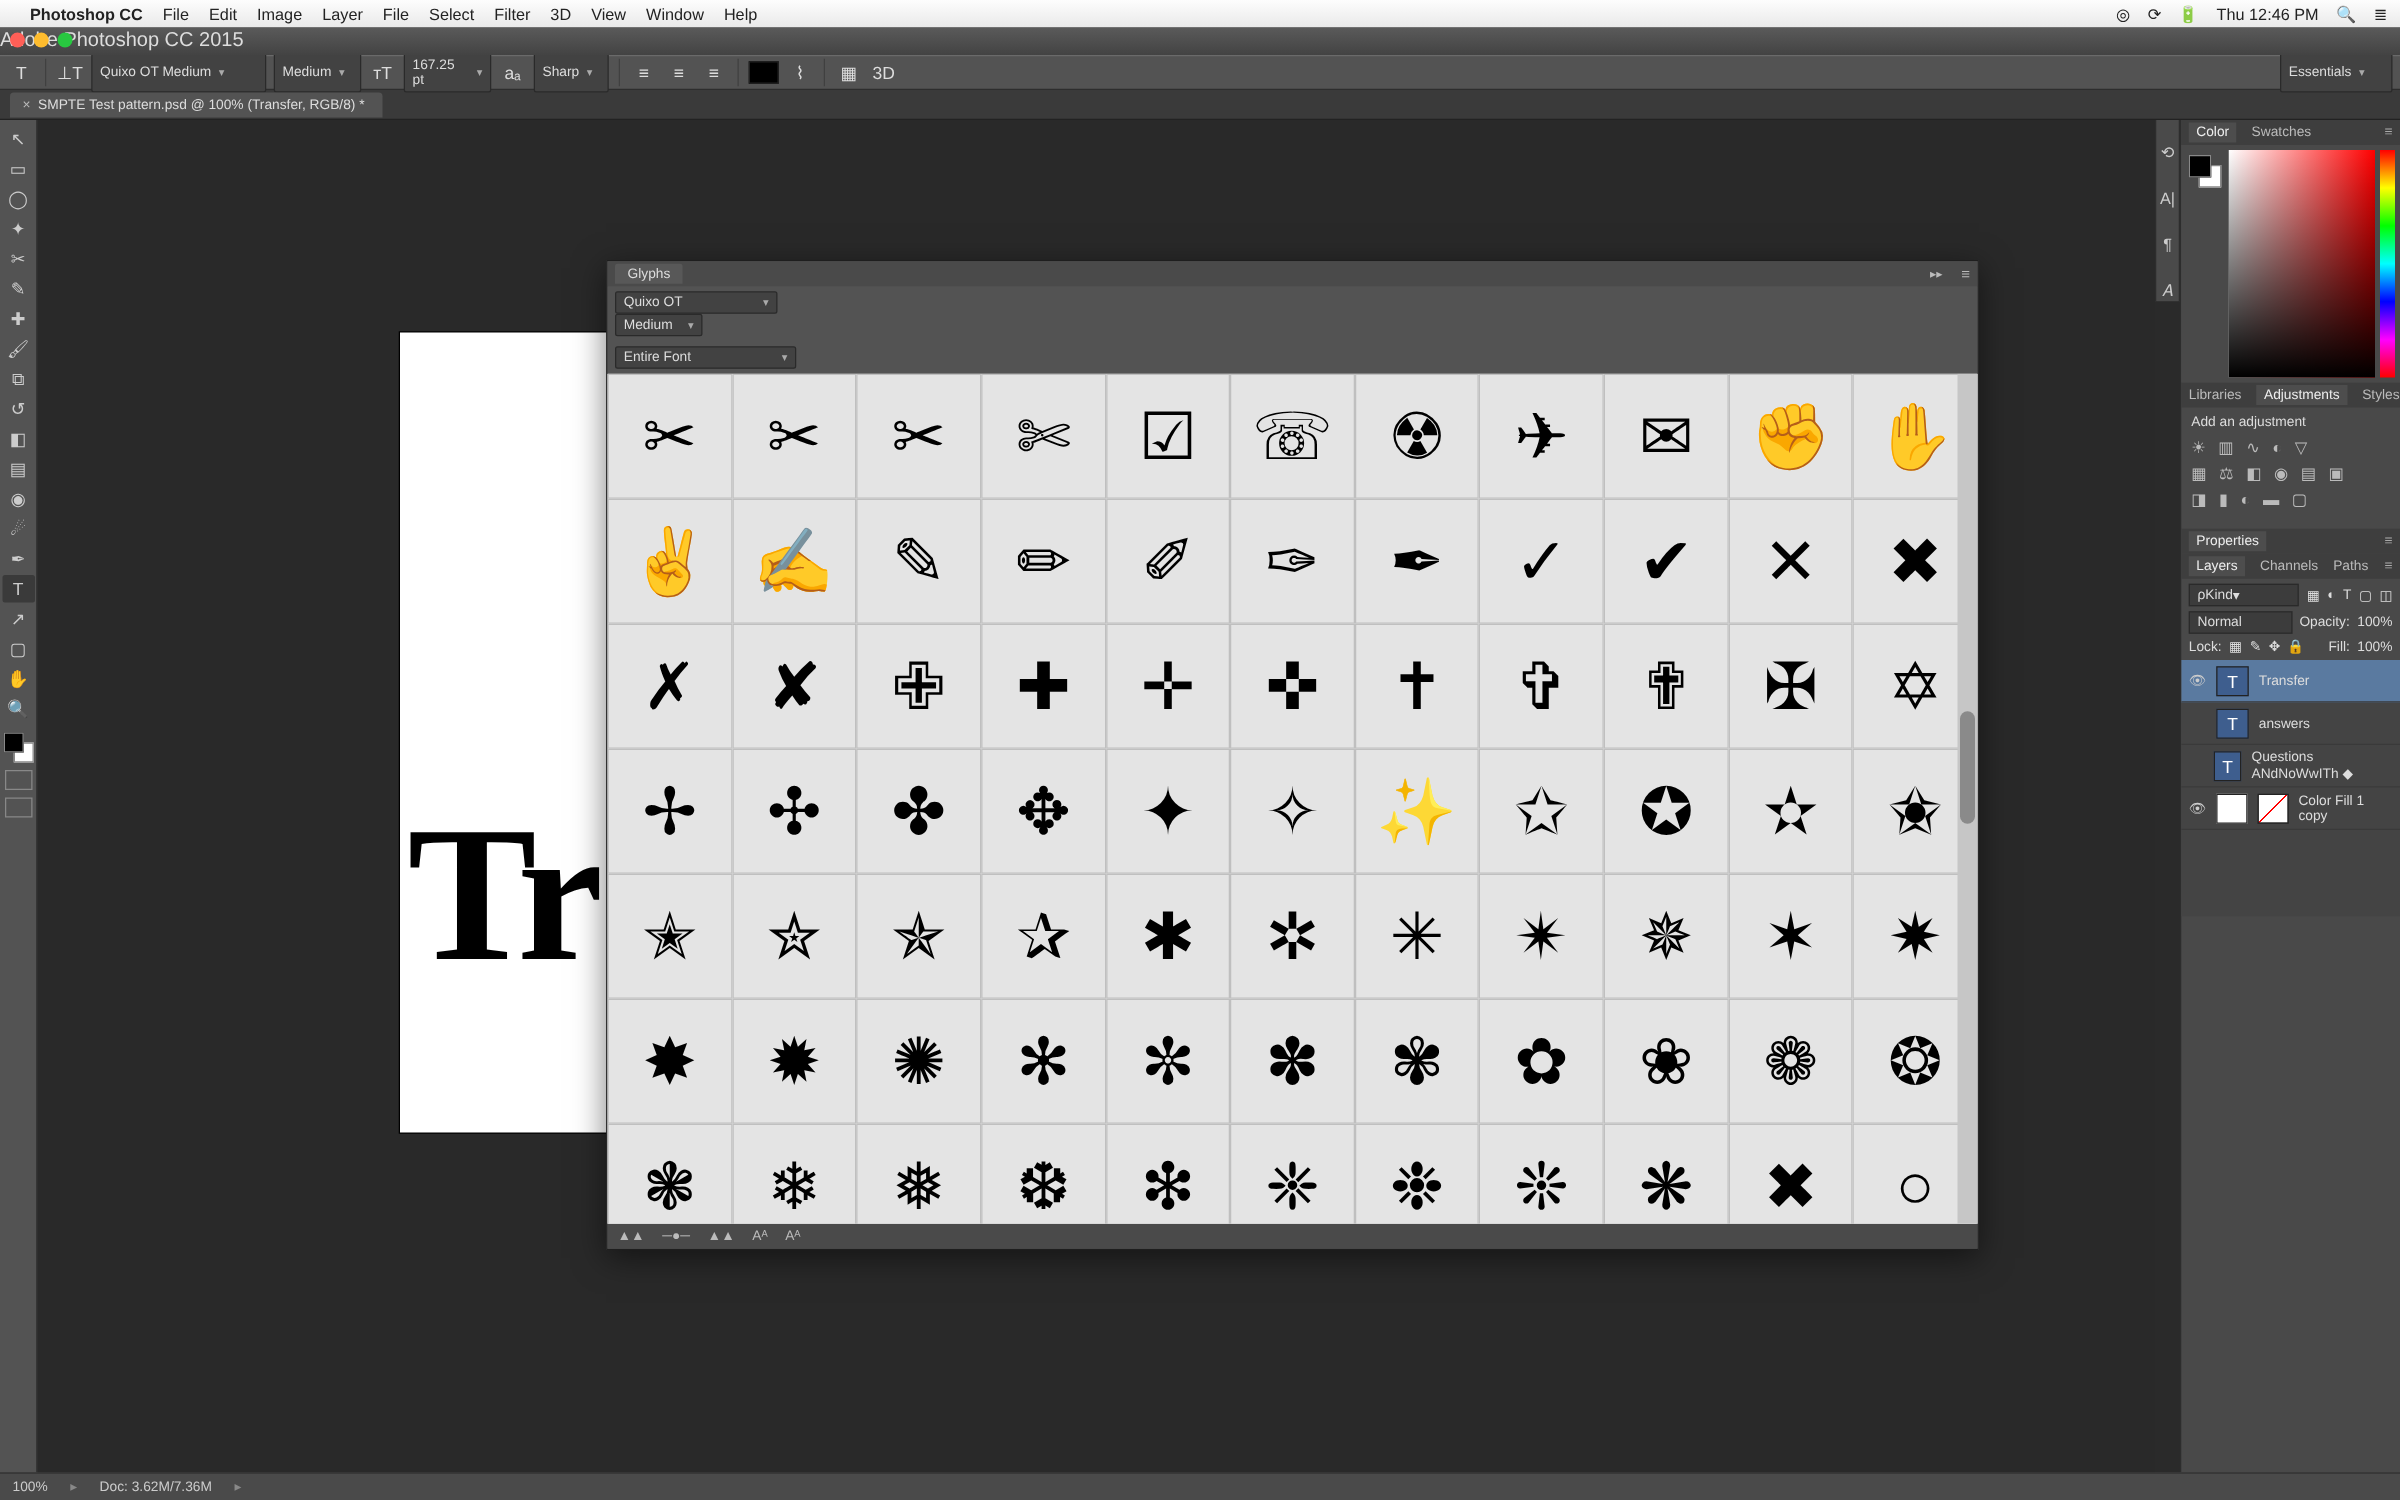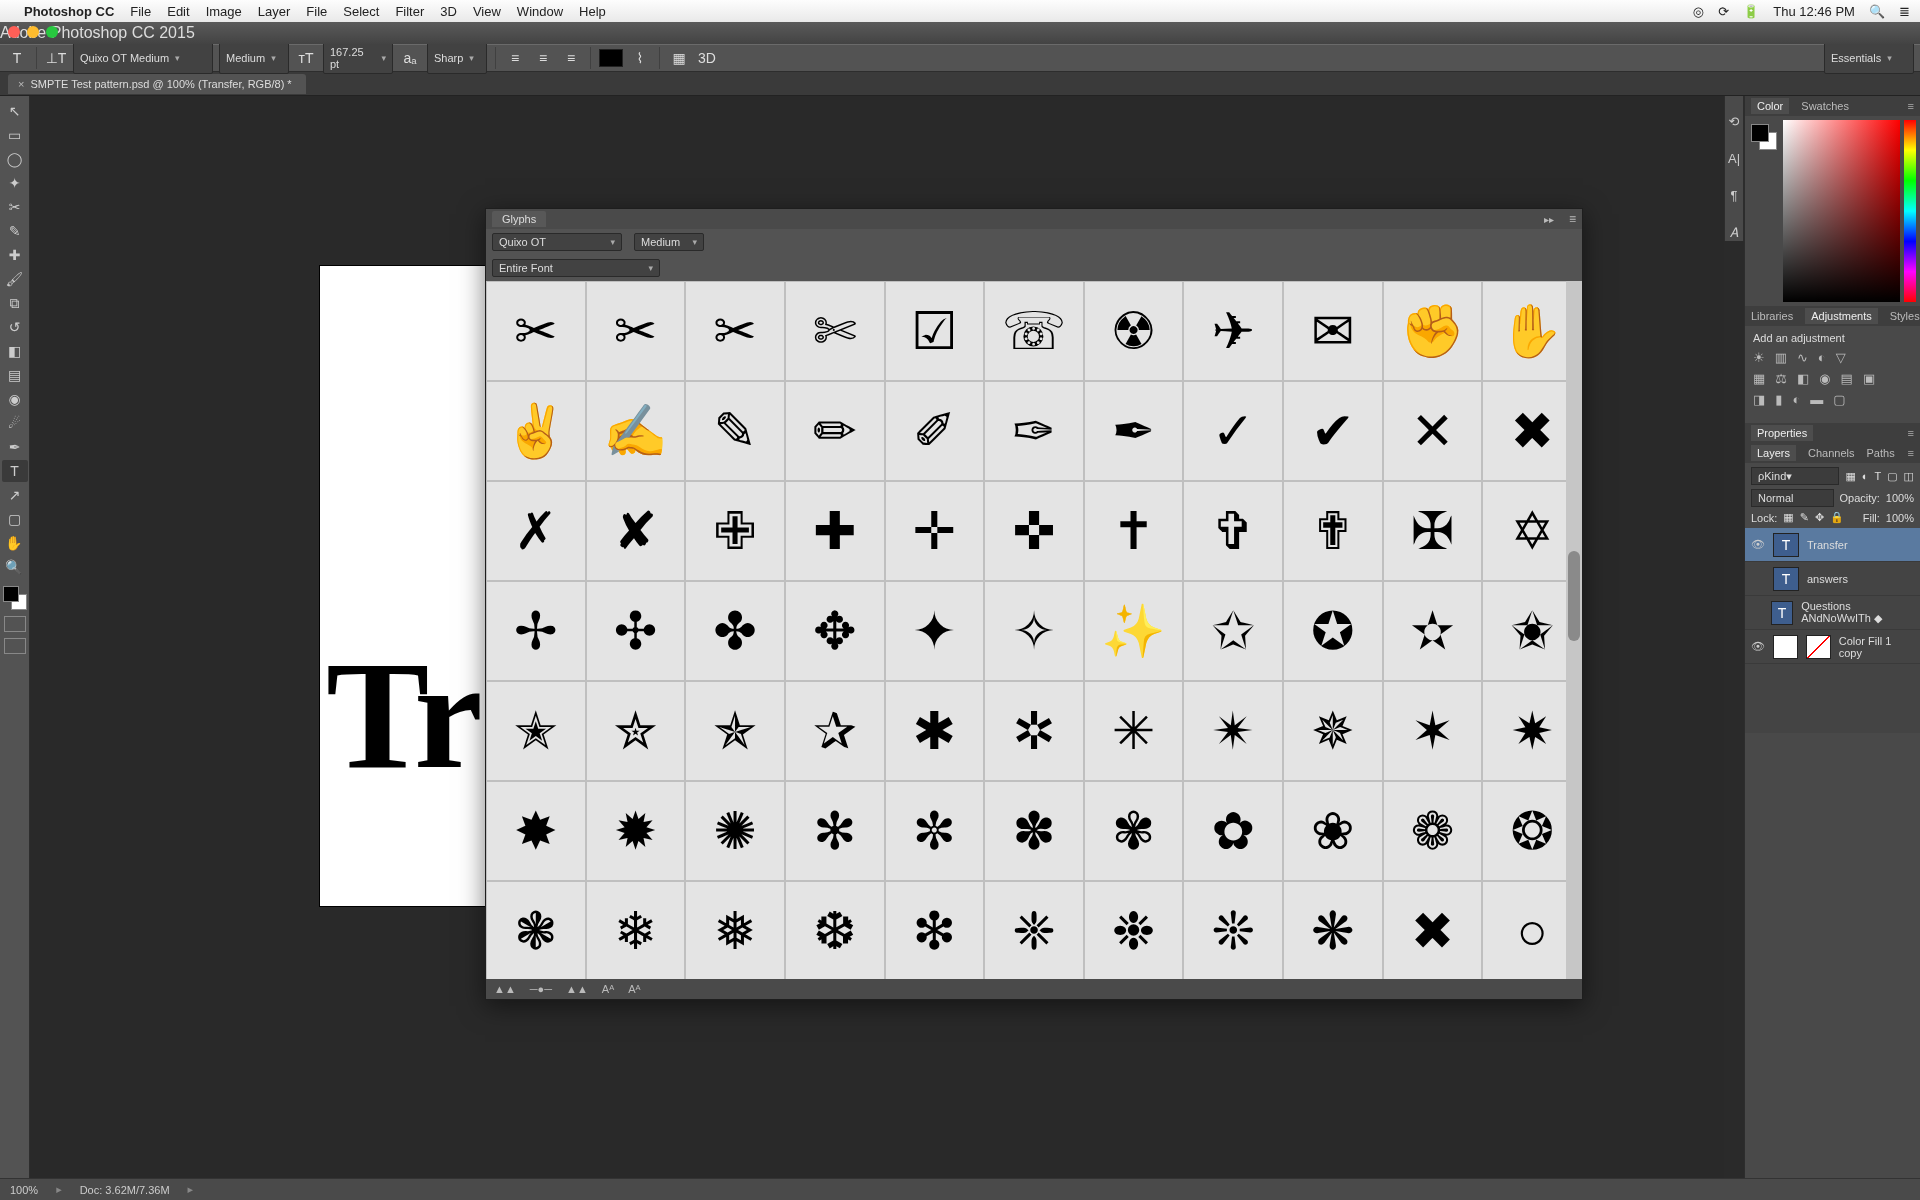--- a/index.html
+++ b/index.html
@@ -47,21 +47,21 @@
 .canvas { position: absolute; left: 290px; top: 170px; width: 820px; height: 640px; background: #fff; box-shadow: 0 0 0 1px #000; }
 .canvas .bigtxt { position: absolute; left: 6px; top: 360px; font-family: Georgia, 'Times New Roman', serif; font-weight: 900; font-size: 155px; color: #000; letter-spacing: -4px; }
 
 
 .glyphs { position: absolute; left: 455px; top: 112px; width: 1098px; height: 792px; background: #555; border: 1px solid #1e1e1e; box-shadow: 0 6px 24px rgba(0,0,0,.5); display: flex; flex-direction: column; }
 .glyphs .ghead { height: 20px; background: #4a4a4a; display: flex; align-items: center; padding: 0 6px; color: #ddd; font-size: 11px; position: relative; }
 .glyphs .ghead .gtab { background: #585858; padding: 2px 10px; border-radius: 2px 2px 0 0; }
 .glyphs .ghead .collapse { position: absolute; right: 28px; color: #bbb; font-size: 10px; }
 .glyphs .ghead .menu { position: absolute; right: 6px; color: #bbb; font-size: 12px; }
 .glyphs .gopts { background: #535353; padding: 4px 6px; display: flex; gap: 8px; flex-direction: column; }
-.glyphs .gopts .row { display: flex; gap: 12px; }
+.glyphs .gopts .row { display: flex; gap: 0; flex-direction: column; }
 .glyphs .gsel { background: #424242; border: 1px solid #2a2a2a; height: 18px; padding: 0 6px; color: #ddd; font-size: 11px; display: inline-flex; align-items: center; border-radius: 2px; }
 .glyphs .gsel .arr { margin-left: auto; font-size: 9px; color: #aaa; padding-left: 8px; }
 .glyphs .ggrid-wrap { flex: 1; background: #d9d9d9; position: relative; overflow: hidden; }
 .glyphs .ggrid { display: grid; grid-template-columns: repeat(11, 1fr); }
 .glyphs .gcell { border: 1px solid #bfbfbf; height: 100px; display: flex; align-items: center; justify-content: center; font-size: 52px; background: #e4e4e4; color: #000; font-family: "Segoe UI Symbol","Apple Symbols","Arial Unicode MS",sans-serif; }
 .glyphs .gfoot { height: 20px; background: #4a4a4a; display: flex; align-items: center; padding: 0 8px; gap: 14px; color: #bbb; font-size: 11px; }
 .glyphs .gscroll { position: absolute; right: 0; top: 0; bottom: 0; width: 16px; background: #c6c6c6; }
 .glyphs .gscroll .thumb { position: absolute; left: 2px; right: 2px; top: 270px; height: 90px; background: #8a8a8a; border-radius: 6px; }
 
 
@@ -226,21 +226,21 @@
           <div class="gsel" style="width:130px">
               <span>Quixo OT</span>
               <span class="arr">▾</span>
             </div>
           <div class="gsel" style="width:70px">
               <span>Medium</span>
               <span class="arr">▾</span>
             </div>
         </div>
         <div class="row">
-          <div class="gsel" style="width:168px">
+          <div class="gsel" style="width:145px">
               <span>Entire Font</span>
               <span class="arr">▾</span>
             </div>
         </div>
       </div>
       <div class="ggrid-wrap">
         <div class="ggrid" id="ggrid">
             <div class="gcell">✂</div>
             <div class="gcell">✂</div>
             <div class="gcell">✂</div>

